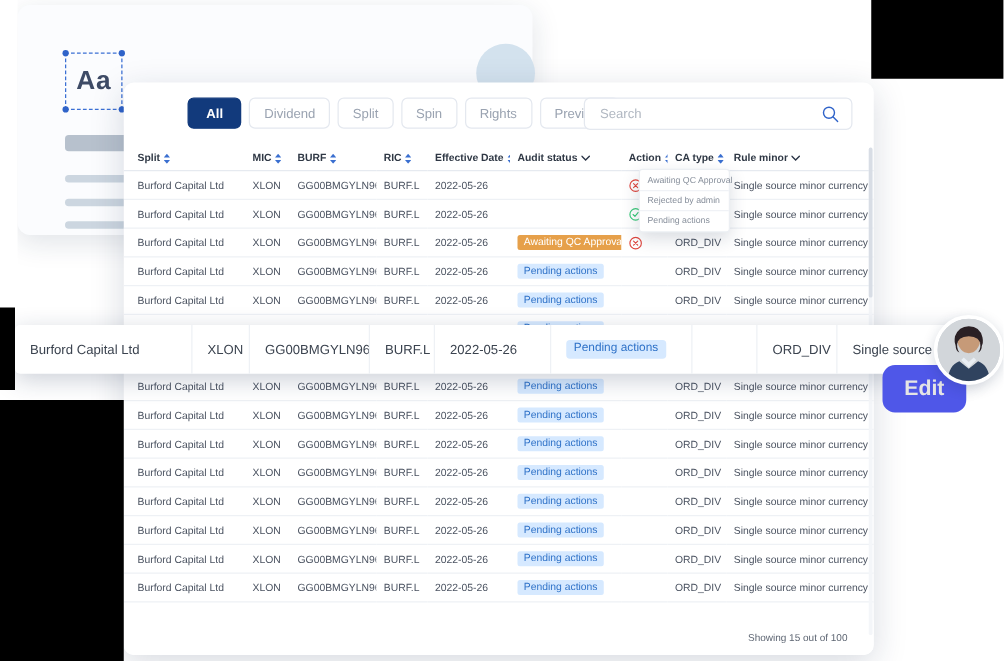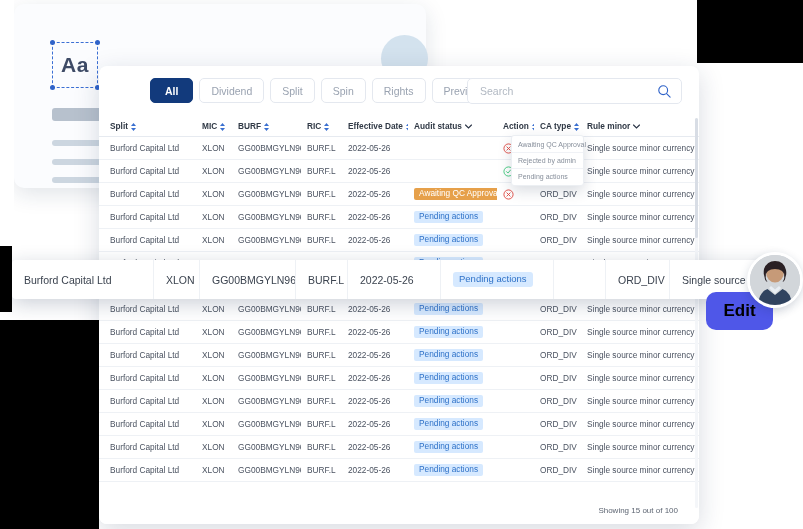--- a/index.html
+++ b/index.html
@@ -356,21 +356,21 @@
   }
   .avatar svg { display: block; }
   .edit-badge {
     position: absolute;
     left: 706px;
     top: 292px;
     width: 67px;
     height: 38px;
     border-radius: 10px;
     background: #4f57e8;
-    color: #000000;
+    color: #e5e5e5;
     font-size: 17px;
     font-weight: 700;
     display: flex;
     align-items: center;
     justify-content: center;
     z-index: 65;
   }
 
   
   .blk {

